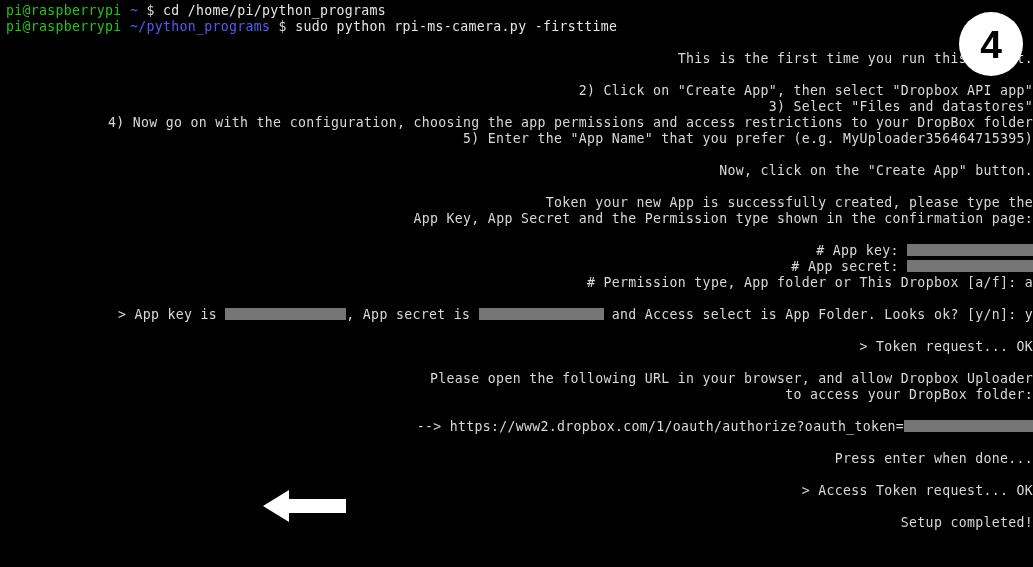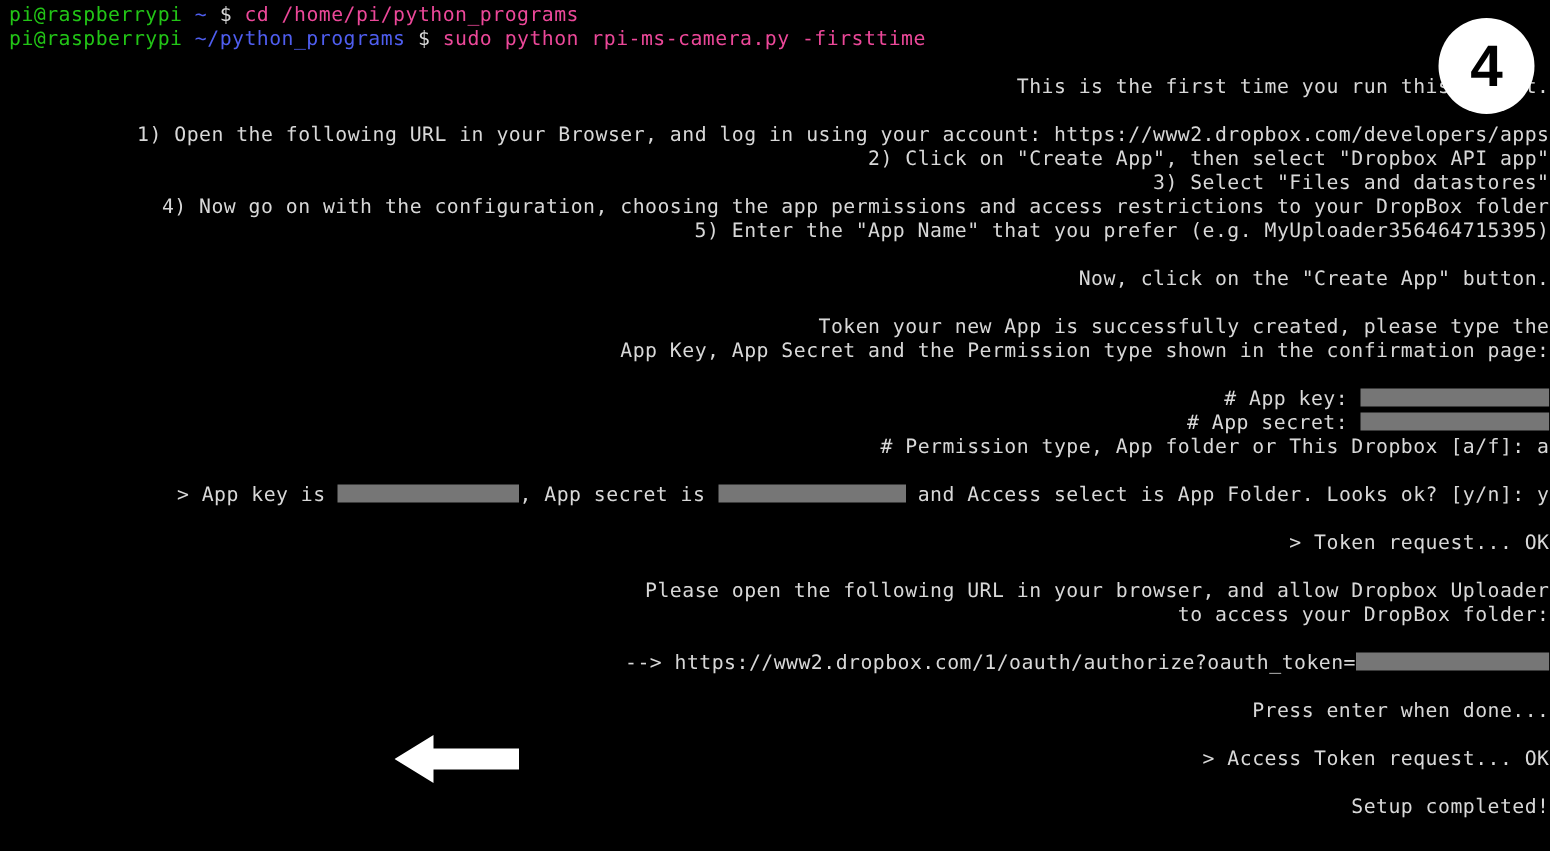--- a/index.html
+++ b/index.html
@@ -30,21 +30,21 @@
     line-height: 16px;
     font-size: 13.2px;
     letter-spacing: 0.32px;
     white-space: pre;
     color: #d8d8d8;
   }
   .blank { color: transparent; }
   .user { color: #22c516; text-align: center; }
   .path { color: #4f5ef0; }
   .sym  { color: #d8d8d8; }
-  .cmd  { color: #ec4899; }
+  .cmd  { color: #e5e5e5; }
   .out  { color: #d8d8d8; text-align: right; }
 
   .redact {
     display: inline-block;
     vertical-align: middle;
     background: #767676;
     height: 12px;
     position: relative;
     top: -1px;
   }
@@ -111,21 +111,20 @@
     <div class="line"><span class="user">pi@raspberrypi</span><span class="sym"> </span><span class="path">~</span><span class="sym"> </span><span class="sym">$</span><span class="cmd"> </span><span class="cmd">cd /home/pi/python_programs</span></div>
 
     <div class="line"><span class="user">pi@raspberrypi</span><span class="sym"> </span><span class="path">~/python_programs</span><span class="sym"> </span><span class="sym">$</span><span class="cmd"> </span><span class="cmd">sudo python rpi-ms-camera.py -firsttime</span></div>
 
     <div class="line blank">&nbsp;</div>
 
     <div class="line out">This is the first time you run this script.</div>
 
     <div class="line blank">&nbsp;</div>
 
-    <div class="line out">1) Open the following URL in your Browser, and log in using your account: https://www2.dropbox.com/developers/apps</div>
     <div class="line out">2) Click on "Create App", then select "Dropbox API app"</div>
     <div class="line out">3) Select "Files and datastores"</div>
     <div class="line out">4) Now go on with the configuration, choosing the app permissions and access restrictions to your DropBox folder</div>
     <div class="line out">5) Enter the "App Name" that you prefer (e.g. MyUploader356464715395)</div>
 
     <div class="line blank">&nbsp;</div>
 
     <div class="line out">Now, click on the "Create App" button.</div>
 
     <div class="line blank">&nbsp;</div>

